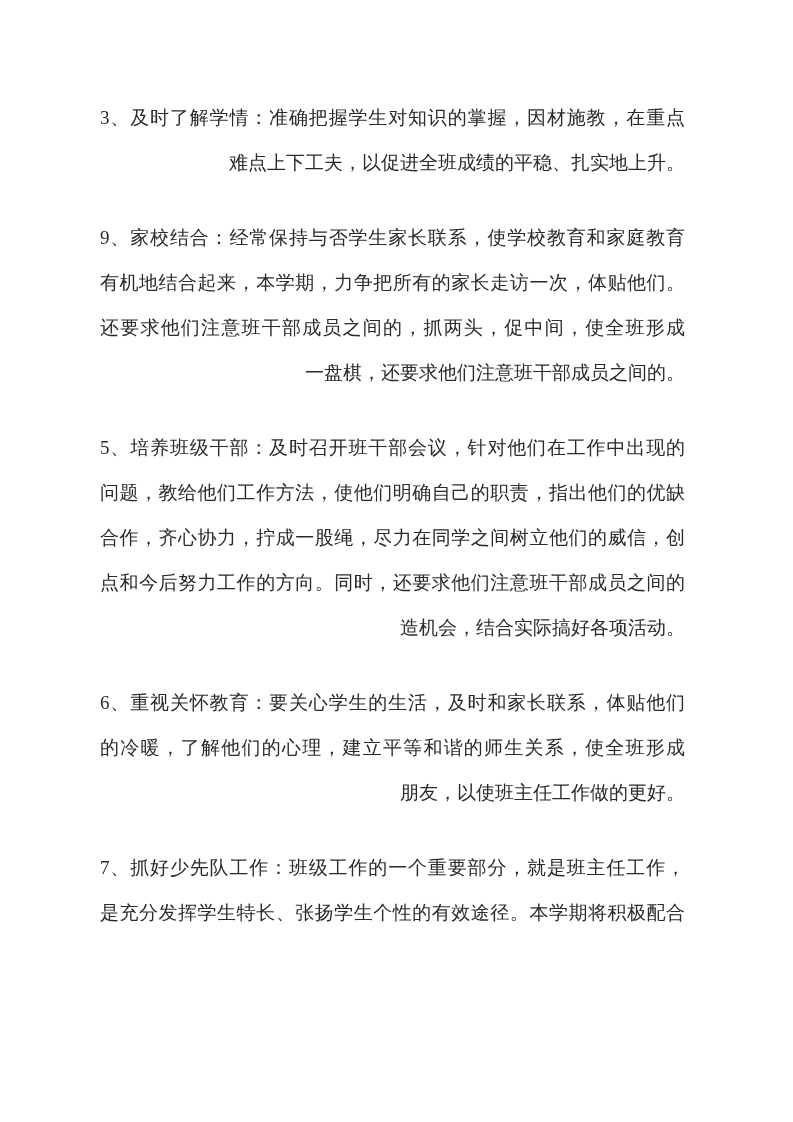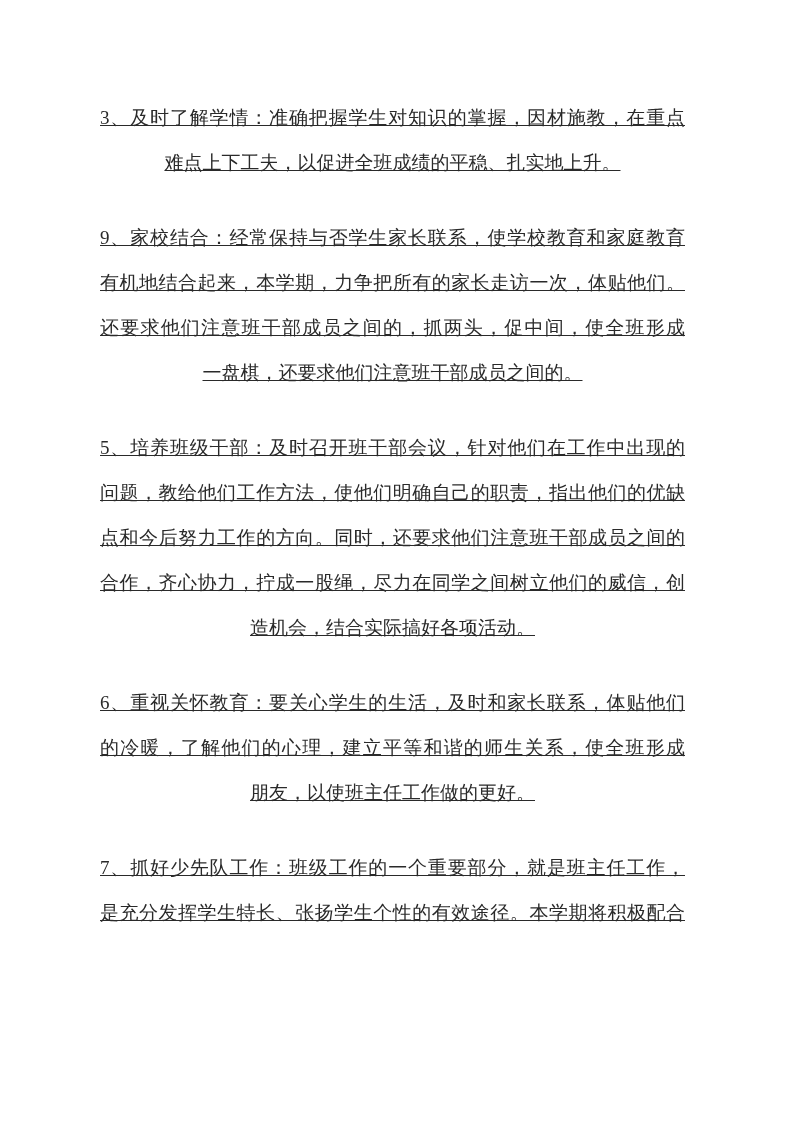--- a/index.html
+++ b/index.html
@@ -16,29 +16,28 @@
     font-family: "Liberation Serif", "DejaVu Serif", serif;
   }
   .text-block {
     position: absolute;
     top: 95px;
     left: 100px;
     width: 585px;
     color: #2a2a2a;
     font-size: 19px;
     line-height: 45px;
-    text-decoration: underline;
   }
   .para {
     margin: 0 0 30px 0;
     padding: 0;
   }
   .line {
     display: block;
-    text-align: center;
+    text-align: right;
     white-space: normal;
   }
   .line.justify {
     text-align: justify;
     text-align-last: justify;
   }
 </style>
 </head>
 <body>
 
@@ -53,22 +52,22 @@
     <p class="para">
       <span class="line justify">9、家校结合：经常保持与否学生家长联系，使学校教育和家庭教育</span>
       <span class="line justify">有机地结合起来，本学期，力争把所有的家长走访一次，体贴他们。</span>
       <span class="line justify">还要求他们注意班干部成员之间的，抓两头，促中间，使全班形成</span>
       <span class="line">一盘棋，还要求他们注意班干部成员之间的。</span>
     </p>
 
     <p class="para">
       <span class="line justify">5、培养班级干部：及时召开班干部会议，针对他们在工作中出现的</span>
       <span class="line justify">问题，教给他们工作方法，使他们明确自己的职责，指出他们的优缺</span>
+      <span class="line justify">合作，齐心协力，拧成一股绳，尽力在同学之间树立他们的威信，创</span>
       <span class="line justify">点和今后努力工作的方向。同时，还要求他们注意班干部成员之间的</span>
-      <span class="line justify">合作，齐心协力，拧成一股绳，尽力在同学之间树立他们的威信，创</span>
       <span class="line">造机会，结合实际搞好各项活动。</span>
     </p>
 
     <p class="para">
       <span class="line justify">6、重视关怀教育：要关心学生的生活，及时和家长联系，体贴他们</span>
       <span class="line justify">的冷暖，了解他们的心理，建立平等和谐的师生关系，使全班形成</span>
       <span class="line">朋友，以使班主任工作做的更好。</span>
     </p>
 
     <p class="para">

